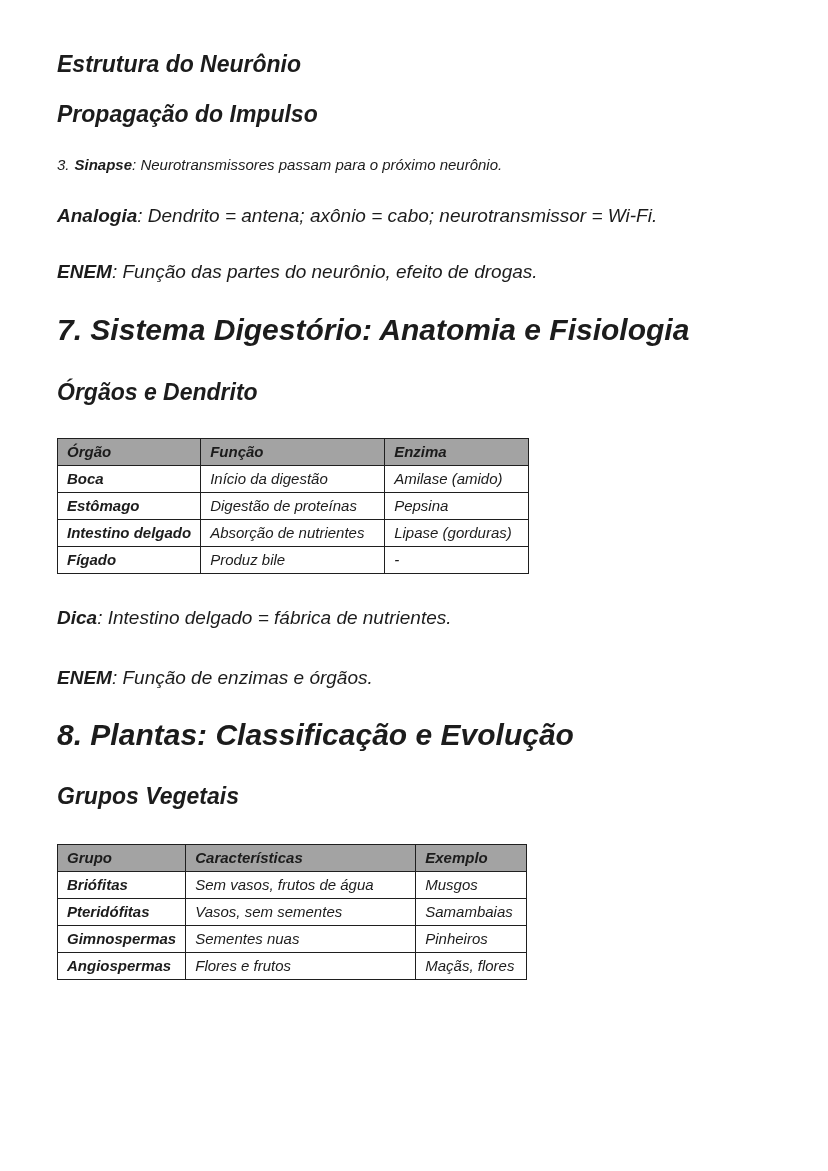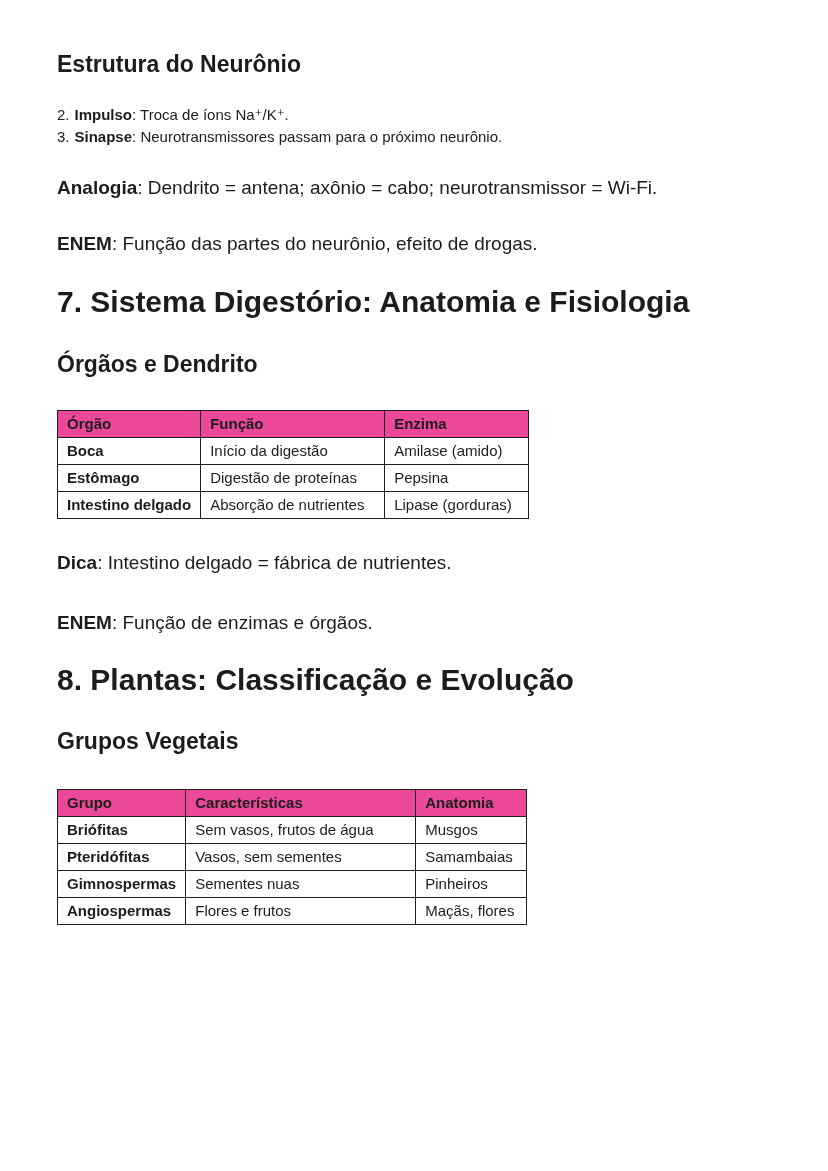--- a/index.html
+++ b/index.html
@@ -6,20 +6,21 @@
   .page {
     position: relative;
     width: 828px;
     height: 1171px;
     box-sizing: border-box;
     background: #ffffff;
     color: #1c1c1c;
     font-family: "Liberation Sans", "DejaVu Sans", sans-serif;
     padding: 50px 58px 0 57px;
     overflow: hidden;
+    font-style: italic;
   }
   .h1 { font-size: 30px; font-weight: 700; line-height: 36px; margin: 0; letter-spacing: 0; }
   .h2 { font-size: 23px; font-weight: 700; line-height: 28px; margin: 0; }
   .h2-first { margin-top: 0; }
   .para { font-size: 19px; line-height: 20px; margin: 0; }
   .b { font-weight: 700; }
 
   .ulist { list-style: disc outside; margin: 36px 0 0 0; padding: 0 0 0 23px; }
   .ulist li { font-size: 15px; line-height: 20px; }
 
@@ -45,35 +46,35 @@
   }
   table.t2 { margin-top: 34px; }
   .tbl th, .tbl td {
     border: 1.5px solid #1f1f1f;
     padding: 3px 9px 4px 9px;
     line-height: 19px;
     text-align: left;
     overflow: hidden;
     white-space: nowrap;
   }
-  .tbl th { background: #ec4899; font-weight: 700; }
+  .tbl th { background: #a3a3a3; font-weight: 700; }
   .t1 .c1 { width: 142px; } .t1 .c2 { width: 184px; } .t1 .c3 { width: 144px; }
   .t2 .c1 { width: 126px; } .t2 .c2 { width: 230px; } .t2 .c3 { width: 111px; }
 </style>
 </head>
 <body>
 
 <div class="page">
 
   <h2 class="h2 h2-first">Estrutura do Neurônio</h2>
 
 
+  <h2 class="h2 h2-impulso">Propagação do Impulso</h2>
 
   <div class="olist">
-    <div class="oli"><span class="num">2.</span><span class="b">Impulso</span><span>: Troca de íons Na⁺/K⁺.</span></div>
     <div class="oli"><span class="num">3.</span><span class="b">Sinapse</span><span>: Neurotransmissores passam para o próximo neurônio.</span></div>
   </div>
 
   <p class="para p-analogia"><span class="b">Analogia</span><span>: Dendrito = antena; axônio = cabo; neurotransmissor = Wi-Fi.</span></p>
 
   <p class="para p-enem1"><span class="b">ENEM</span><span>: Função das partes do neurônio, efeito de drogas.</span></p>
 
   <h1 class="h1 h1-digestivo">7. Sistema Digestório: Anatomia e Fisiologia</h1>
 
   <h2 class="h2 h2-orgaos">Órgãos e Dendrito</h2>
@@ -100,20 +101,25 @@
       <tr>
         <td class="b">Estômago</td>
         <td>Digestão de proteínas</td>
         <td>Pepsina</td>
       </tr>
       <tr>
         <td class="b">Intestino delgado</td>
         <td>Absorção de nutrientes</td>
         <td>Lipase (gorduras)</td>
       </tr>
+      <tr>
+        <td class="b">Fígado</td>
+        <td>Produz bile</td>
+        <td>-</td>
+      </tr>
     </tbody>
   </table>
 
   <p class="para p-dica"><span class="b">Dica</span><span>: Intestino delgado = fábrica de nutrientes.</span></p>
 
   <p class="para p-enem2"><span class="b">ENEM</span><span>: Função de enzimas e órgãos.</span></p>
 
   <h1 class="h1 h1-plantas">8. Plantas: Classificação e Evolução</h1>
 
   <h2 class="h2 h2-grupos">Grupos Vegetais</h2>
@@ -121,21 +127,21 @@
   <table class="tbl t2">
     <colgroup>
         <col class="c1">
         <col class="c2">
         <col class="c3">
       </colgroup>
     <thead>
       <tr>
         <th>Grupo</th>
         <th>Características</th>
-        <th>Anatomia</th>
+        <th>Exemplo</th>
       </tr>
     </thead>
     <tbody>
       <tr>
         <td class="b">Briófitas</td>
         <td>Sem vasos, frutos de água</td>
         <td>Musgos</td>
       </tr>
       <tr>
         <td class="b">Pteridófitas</td>

